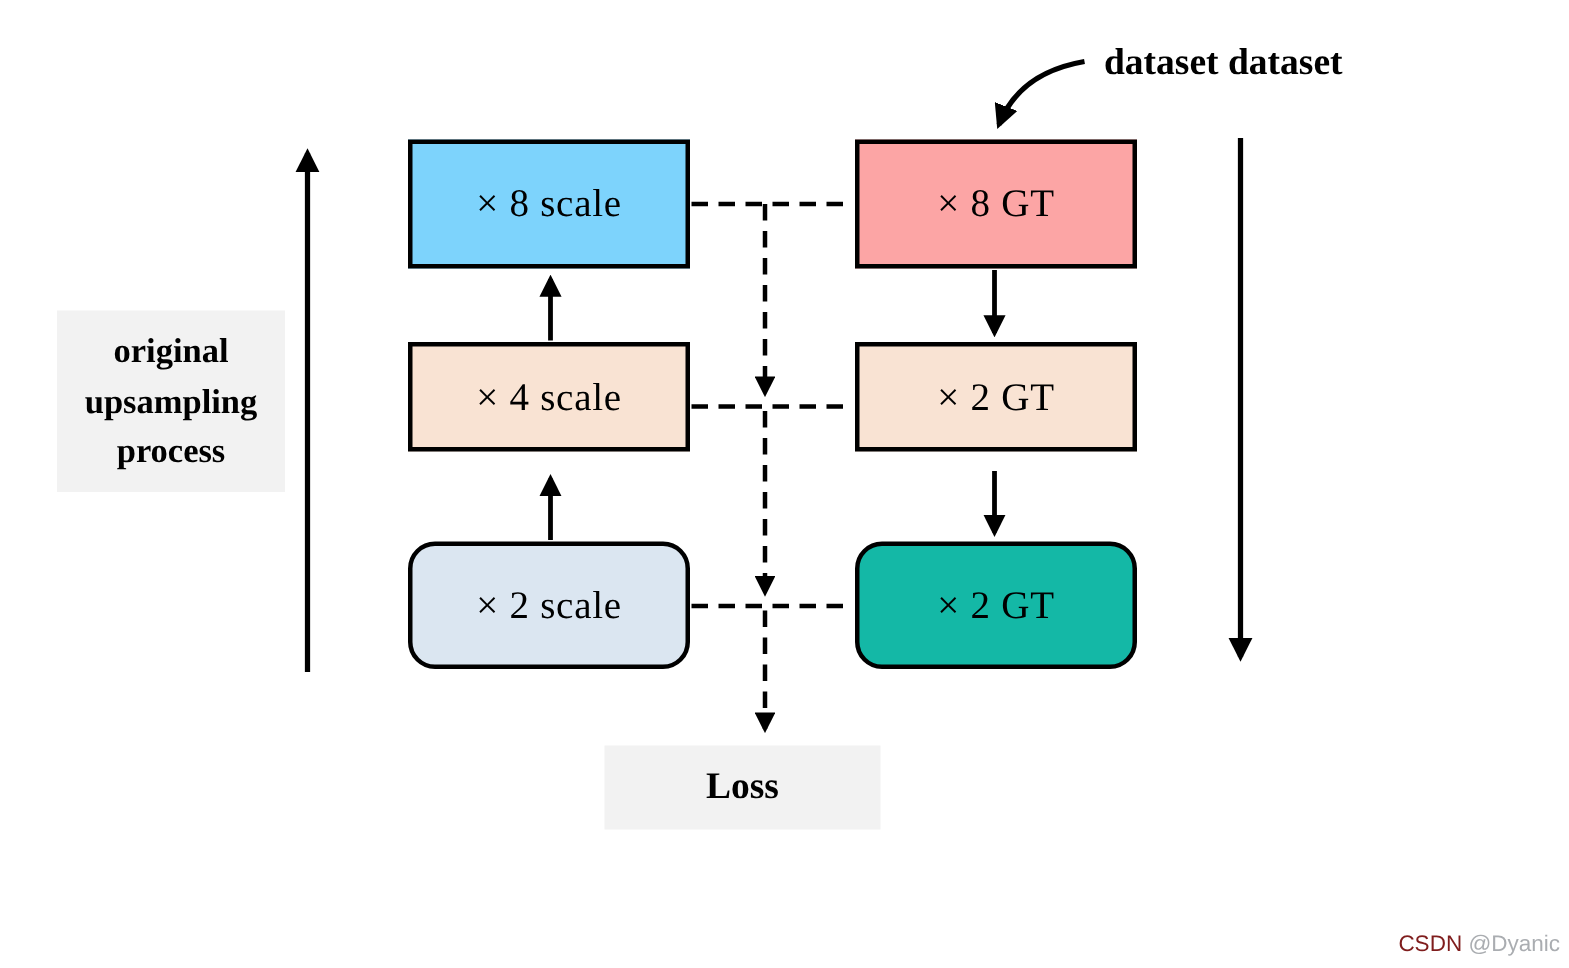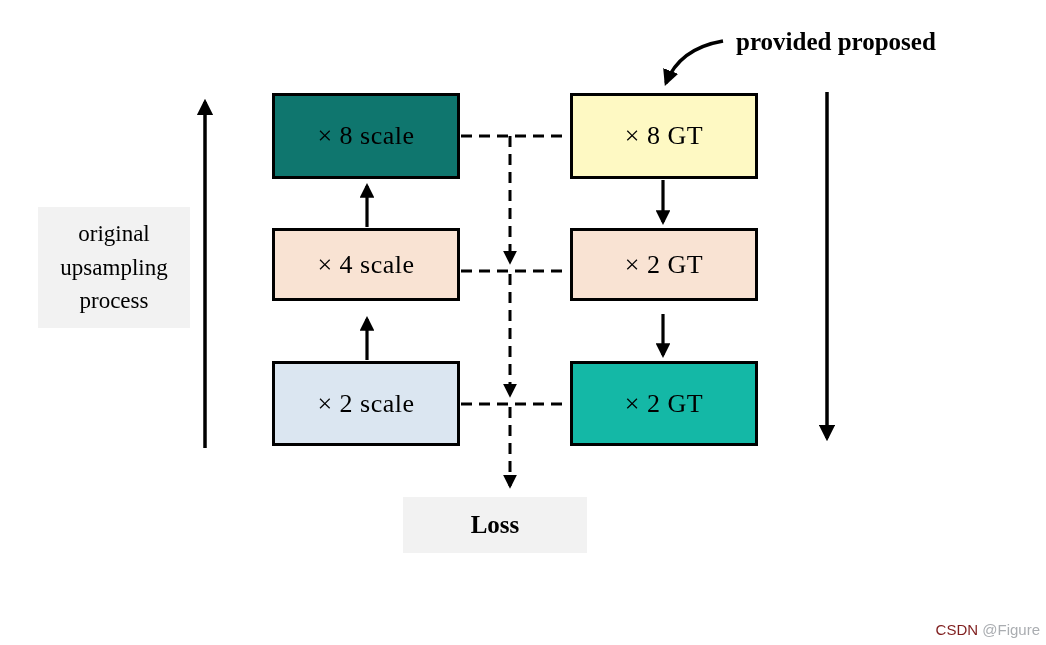--- a/index.html
+++ b/index.html
@@ -26,28 +26,28 @@
     display: flex;
     align-items: center;
     justify-content: center;
     font-size: 26px;
     letter-spacing: 0.5px;
   }
   .col-scale { left: 272px; }
   .col-gt    { left: 570px; }
   .row-1 { top: 93px; }
   .row-2 { top: 228px; height: 73px; }
-  .row-3 { top: 361px; height: 85px; }
+  .row-3 { top: 361px; height: 85px; border-radius: 18px; }
   .process-label {
     position: absolute;
     display: flex;
     align-items: center;
     justify-content: center;
     text-align: center;
-    font-weight: normal;
+    font-weight: bold;
     font-size: 23px;
     line-height: 1.45;
     box-sizing: border-box;
     padding: 6px 10px;
   }
   #left-process-label  { left: 38px;  top: 207px; width: 152px; height: 121px; }
   #right-process-label { left: 841px; top: 206px; width: 186px; height: 122px; }
   #loss-box {
     position: absolute;
     left: 403px; top: 497px;
@@ -108,32 +108,32 @@
 
     <path class="dashed-line" stroke-width="3" d="M 461 136 L 569 136"></path>
     <path class="dashed-line" stroke-width="3" d="M 461 271 L 569 271"></path>
     <path class="dashed-line" stroke-width="3" d="M 461 404 L 569 404"></path>
 
     <path class="dashed-line" stroke-width="3" marker-end="url(#ah)" d="M 510 136 L 510 262"></path>
     <path class="dashed-line" stroke-width="3" marker-end="url(#ah)" d="M 510 274 L 510 395"></path>
     <path class="dashed-line" stroke-width="3" marker-end="url(#ah)" d="M 510 407 L 510 486"></path>
   </svg>
 
-  <div id="provided-dataset-label">provided proposed</div>
+  <div id="provided-dataset-label">dataset dataset</div>
 
-  <div class="node-box col-scale row-1" style="background-color: #0f766e;">× 8 scale</div>
+  <div class="node-box col-scale row-1" style="background-color: #7dd3fc;">× 8 scale</div>
   <div class="node-box col-scale row-2" style="background-color: rgb(249, 227, 211);">× 4 scale</div>
   <div class="node-box col-scale row-3" style="background-color: rgb(219, 230, 241);">× 2 scale</div>
 
-  <div class="node-box col-gt row-1" style="background-color: #fef9c3;">× 8 GT</div>
+  <div class="node-box col-gt row-1" style="background-color: #fca5a5;">× 8 GT</div>
   <div class="node-box col-gt row-2" style="background-color: rgb(249, 227, 211);">× 2 GT</div>
   <div class="node-box col-gt row-3" style="background-color: #14b8a6;">× 2 GT</div>
 
   <div id="left-process-label" class="process-label" style="background-color: rgb(242, 242, 242);">original upsampling process</div>
 
   <div id="loss-box" style="background-color: rgb(242, 242, 242);">Loss</div>
 
 
   <div id="watermark">
-    <span class="wm-site">CSDN </span><span class="wm-user">@Figure</span>
+    <span class="wm-site">CSDN </span><span class="wm-user">@Dyanic</span>
   </div>
 
 </div>
 
 </body></html>

